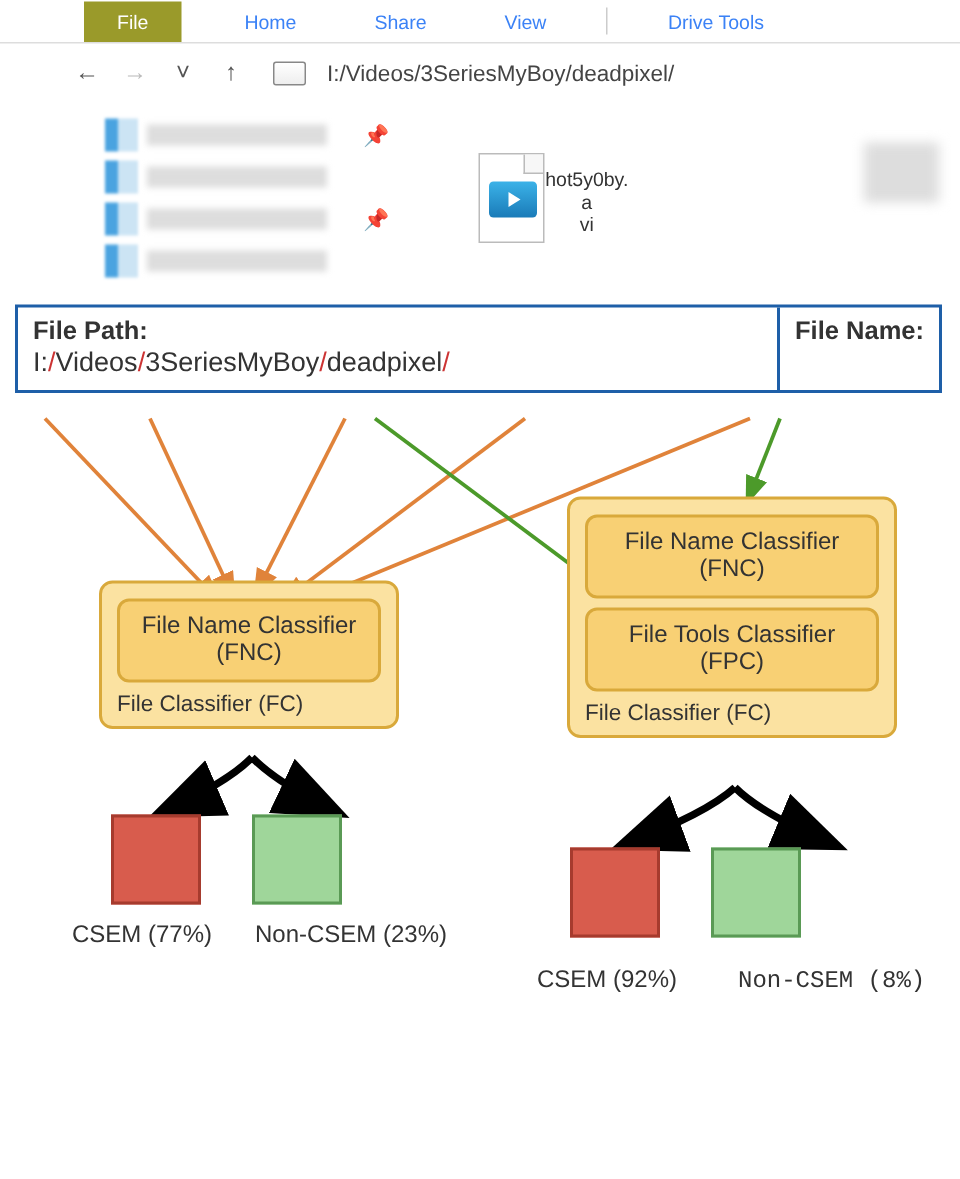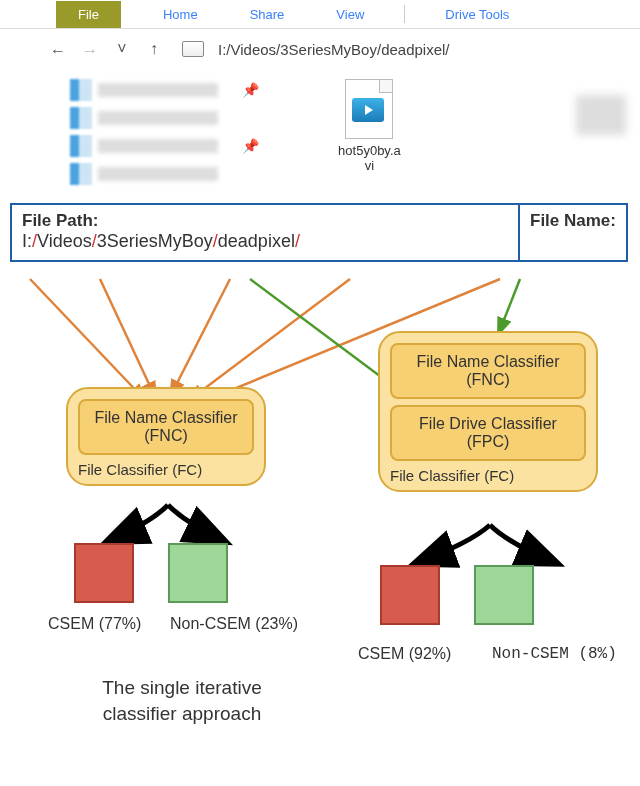--- a/index.html
+++ b/index.html
@@ -81,22 +81,23 @@
     background:linear-gradient(90deg,#4aa3e0 40%, #cce4f4 40%);
     filter:blur(1px);
   }
   .blur-text {
     width:120px; height:14px;
     background:#ddd;
     filter:blur(2px);
   }
   .pin { color:#888; font-size:14px; margin-left:18px; }
   .video-file {
-    display:flex; flex-direction:column; align-items:center;
+    display:flex; flex-direction:row; align-items:center;
     width:100px;
+    justify-content:flex-end;
   }
   .video-icon {
     width:46px; height:58px;
     border:1px solid #bbb;
     position:relative;
     background:#fff;
   }
   .video-fold {
     position:absolute; top:0; right:0;
     width:12px; height:12px;
@@ -148,21 +149,21 @@
   svg.arrows {
     position:absolute; left:0; top:0;
     width:640px; height:430px;
     pointer-events:none;
   }
 
   .classifier-box {
     position:absolute;
     background:#fbe2a1;
     border:2px solid #d9a93b;
-    border-radius:22px;
+    border-radius:9px;
     padding:10px 10px 6px 10px;
     box-sizing:border-box;
   }
   .inner-box {
     background:#f8d074;
     border:2px solid #d9a93b;
     border-radius:8px;
     padding:8px 6px;
     text-align:center;
     font-size:16px;
@@ -299,37 +300,33 @@
     </div>
     <div class="fc-label">File Classifier (FC)</div>
   </div>
 
   <div class="classifier-box box-right">
     <div class="inner-box">
       <div>File Name Classifier</div>
       <div>(FNC)</div>
     </div>
     <div class="inner-box">
-      <div>File Drive Classifier</div>
+      <div>File Tools Classifier</div>
       <div>(FPC)</div>
     </div>
     <div class="fc-label">File Classifier (FC)</div>
   </div>
 
   <div class="result-row left">
     <div class="rsq red"></div>
     <div class="rsq green"></div>
   </div>
   <div class="result-row right">
     <div class="rsq red"></div>
     <div class="rsq green"></div>
   </div>
 
   <div class="rcap l1">CSEM (77%)</div>
   <div class="rcap l2">Non-CSEM (23%)</div>
   <div class="rcap r1">CSEM (92%)</div>
   <div class="rcap r2">Non-CSEM (8%)</div>
 
-  <div class="approach left">
-    <span>The single iterative</span><br>
-    <span>classifier approach</span>
-  </div>
 </div>
 
 </body></html>

